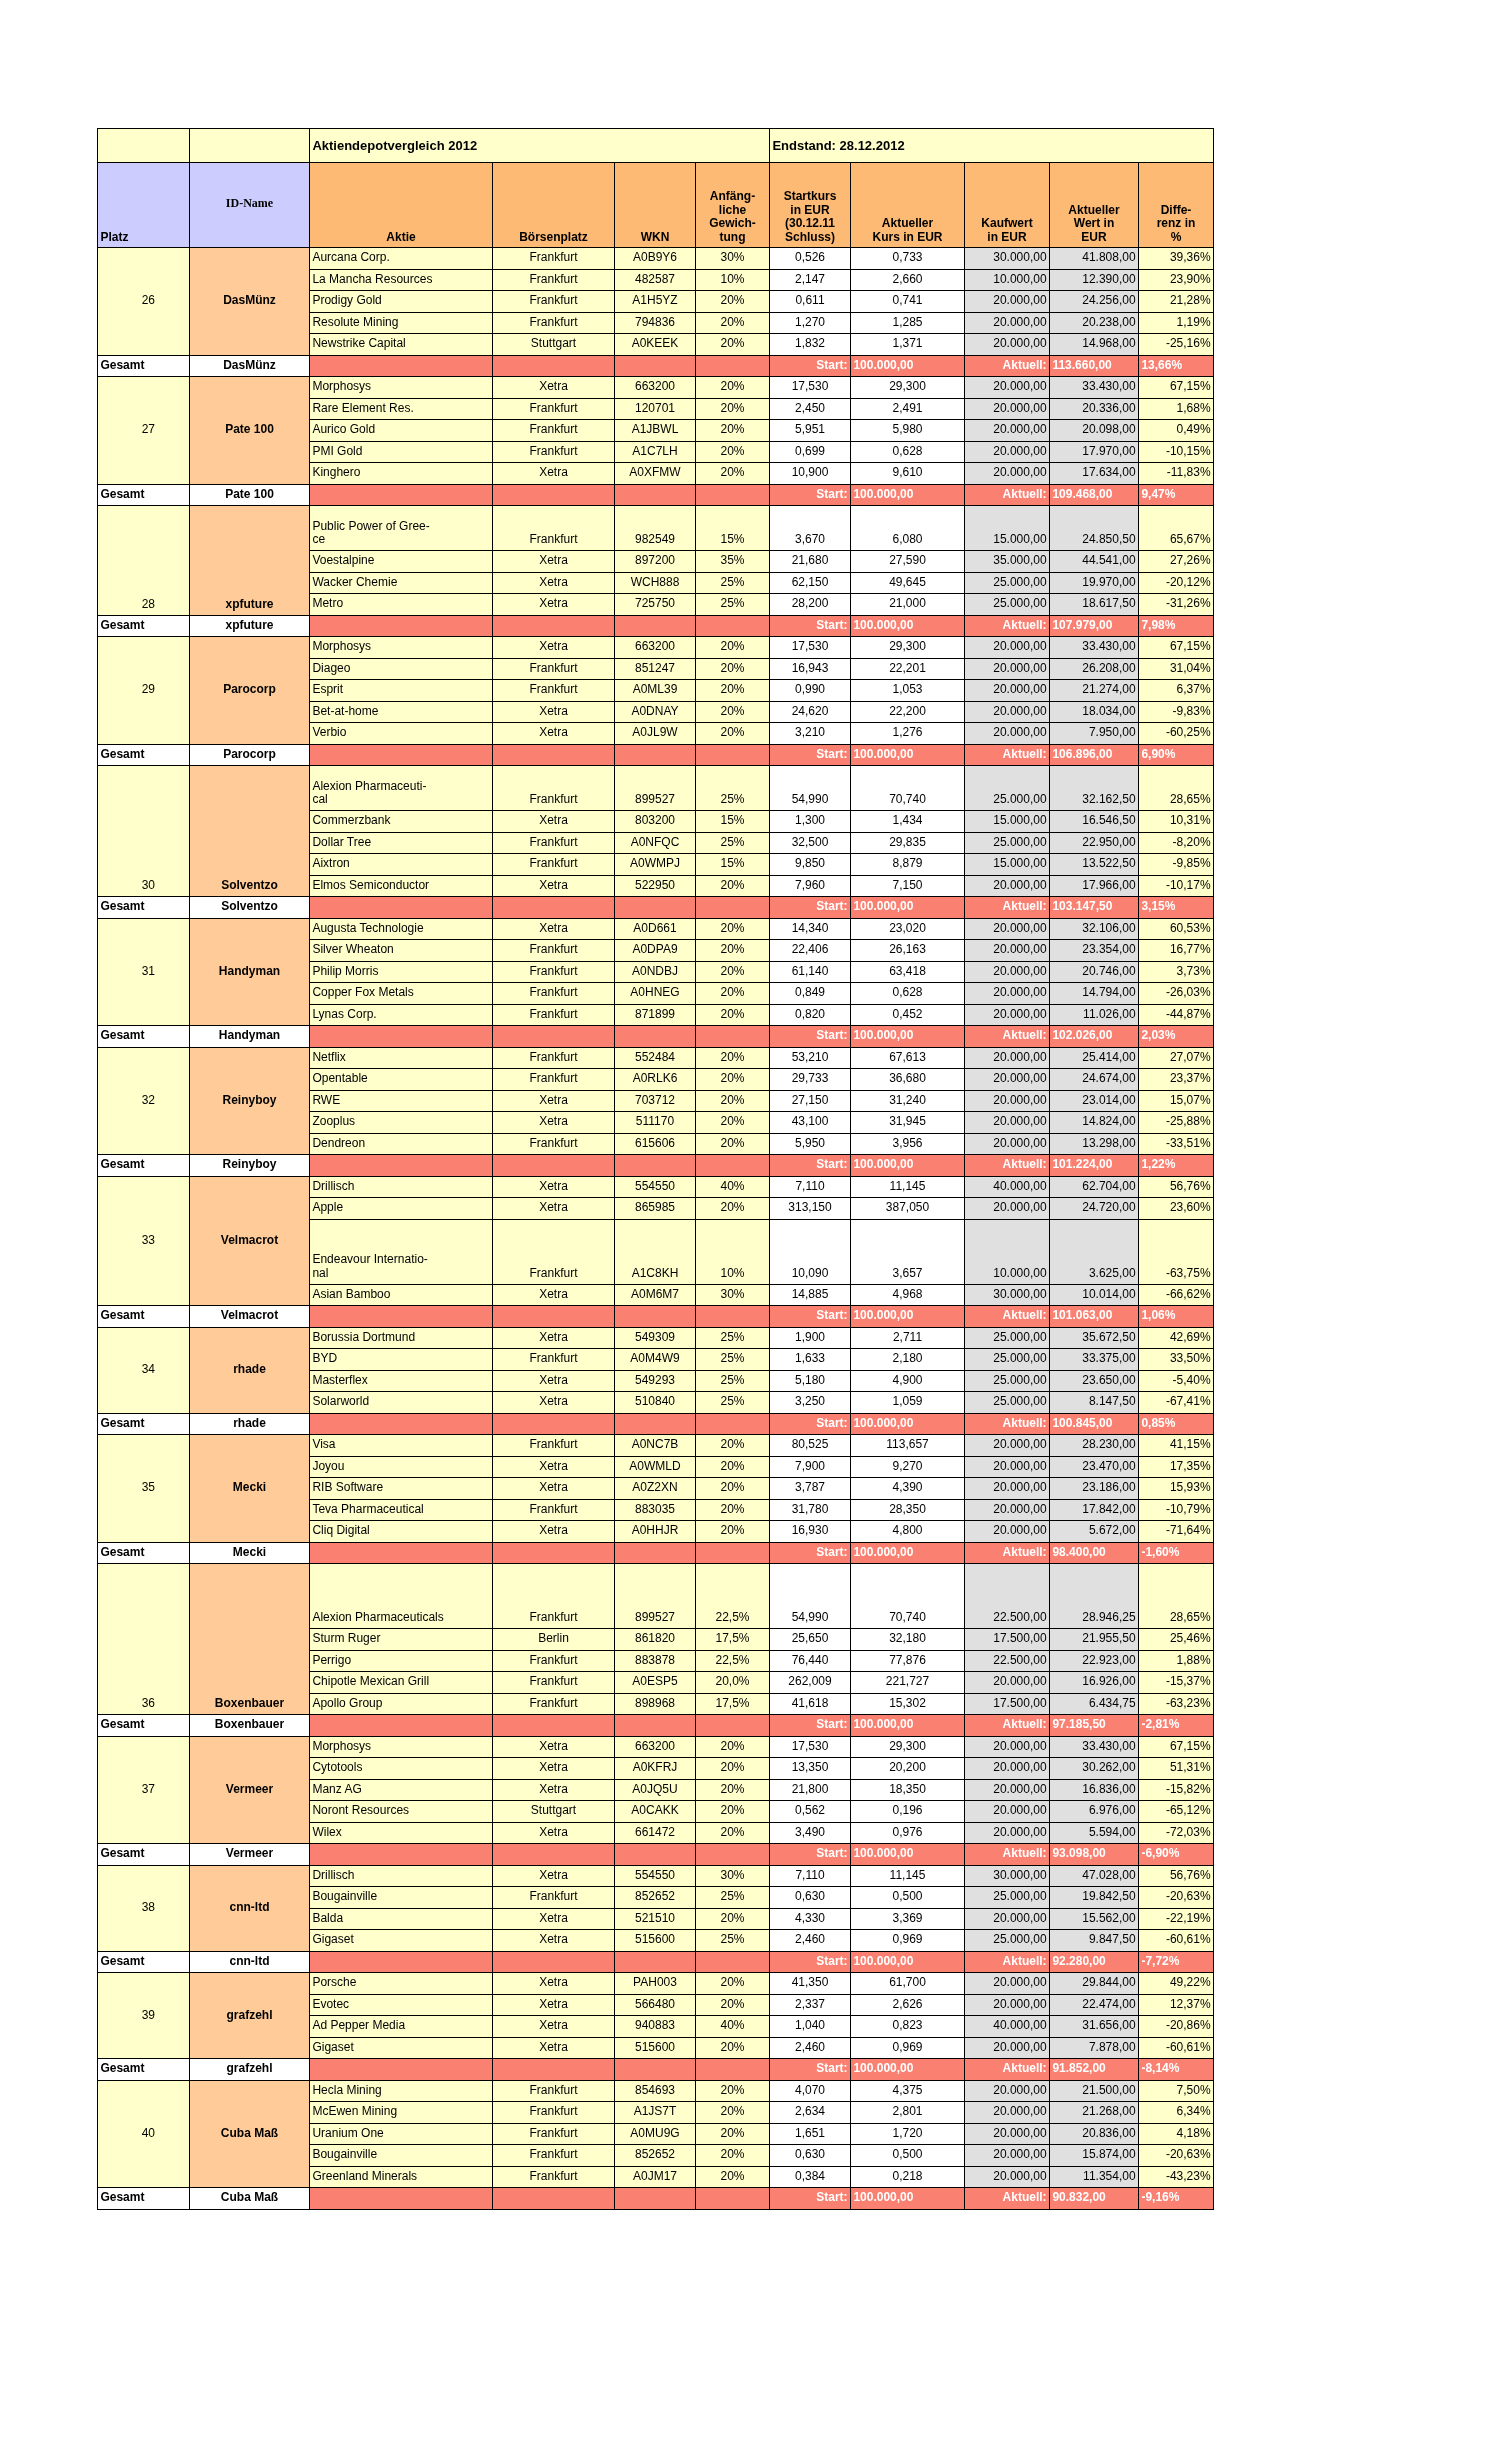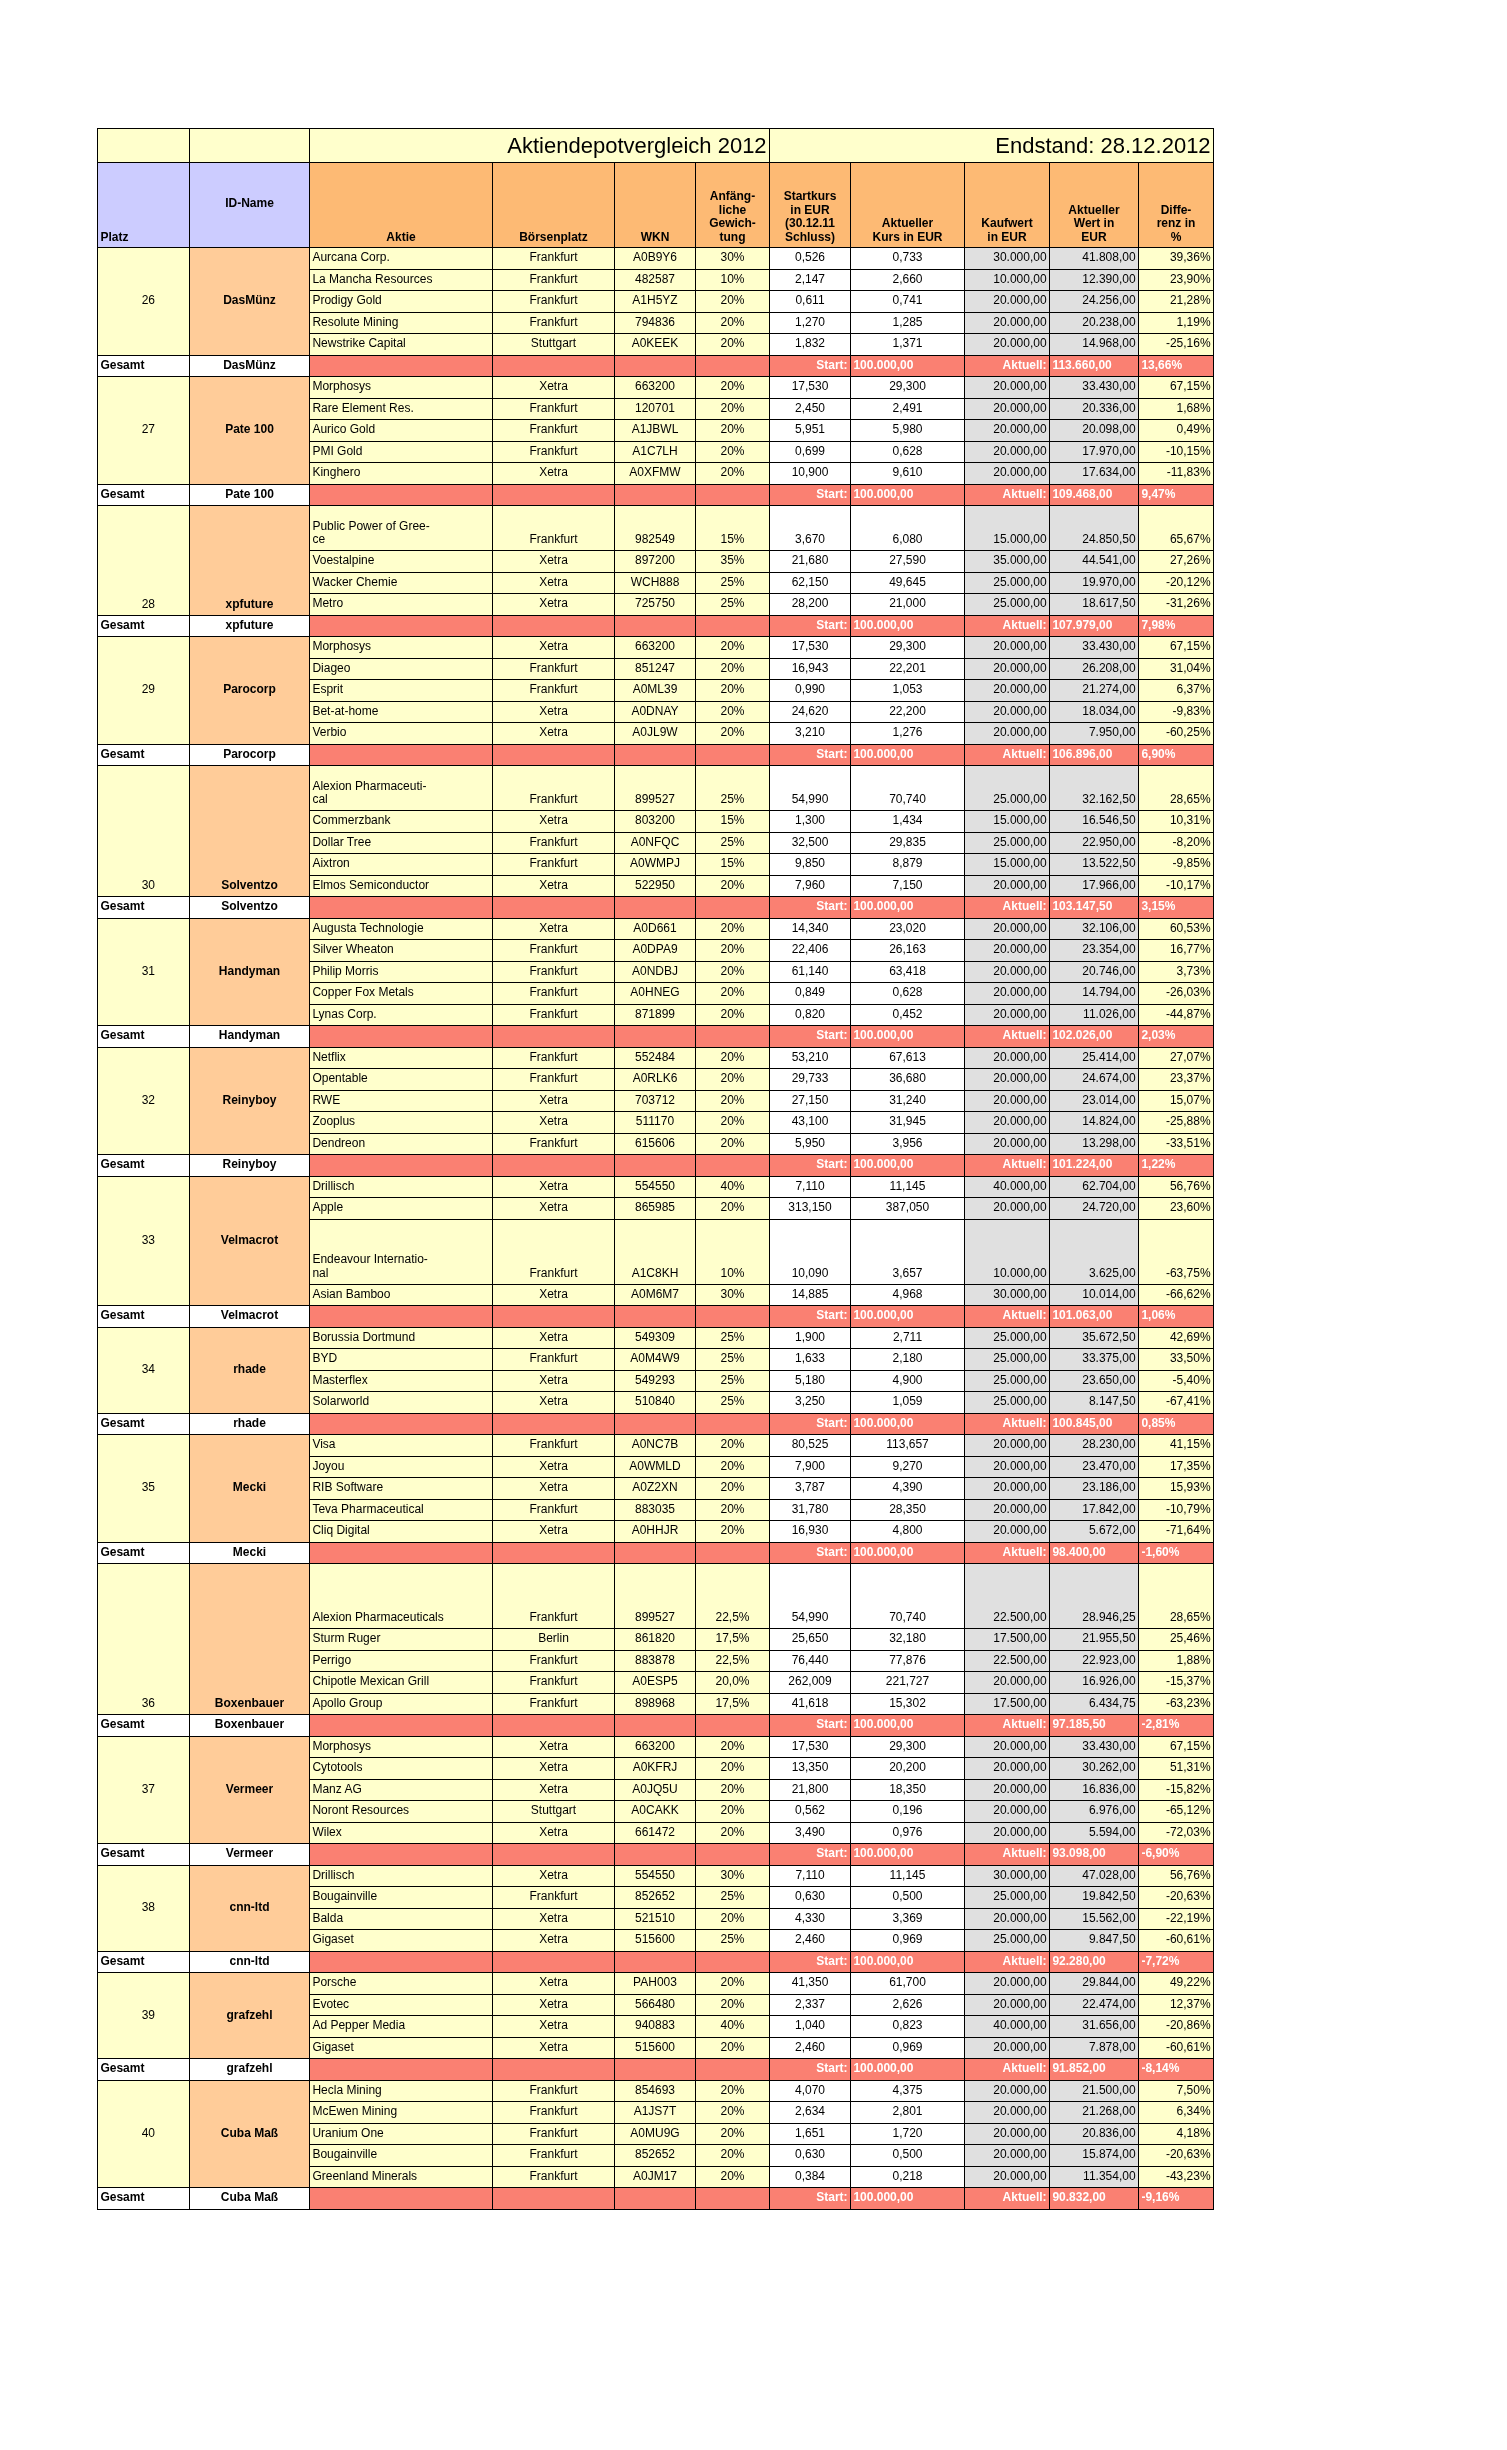--- a/index.html
+++ b/index.html
@@ -6,28 +6,28 @@
   body{
     width:1508px;height:2450px;background:#ffffff;position:relative;
     font-family:"Liberation Sans","DejaVu Sans",sans-serif;color:#000;
   }
   #sheet{position:absolute;left:97px;top:128px;}
   table{border-collapse:collapse;table-layout:fixed;border:1.6px solid #000;}
   td,th{border:0.8px solid #000;font-size:12px;overflow:hidden;padding:0 2.4px;}
   
   tr.title-row{height:34px;}
   tr.title-row td{background:#FFFFCC;border:1.6px solid #000;}
-  td.title{font-weight:normal;font-size:22px;text-align:right;}
+  td.title{font-weight:bold;font-size:13px;text-align:left;}
   
   tr.head{height:85px;}
   tr.head th{background:#fdba74;font-weight:bold;vertical-align:bottom;
     text-align:center;white-space:pre-line;line-height:13.6px;border-bottom:1.6px solid #000;padding-bottom:2.4px;}
   tr.head th.h-side{background:#CCCCFF;}
   tr.head th.h-platz{text-align:left;margin-left:12px;}
-  tr.head th.h-id{vertical-align:middle;}
+  tr.head th.h-id{vertical-align:middle;font-family:Liberation Serif, serif;}
   
   tbody tr{height:21.5px;}
   tbody td{vertical-align:middle;line-height:13.6px;}
   tr.tall td{vertical-align:bottom;padding-bottom:3.2px;}
   .c-platz{background:#FFFFCC;text-align:center;padding-left:12px;}
   .c-id{background:#FFCC99;text-align:center;font-weight:bold;}
   .c-aktie{background:#FFFFCC;text-align:left;white-space:pre-line;}
   .c-boerse,.c-wkn,.c-gew{background:#FFFFCC;text-align:center;}
   .c-start,.c-kurs{background:#ffffff;text-align:center;}
   .c-kauf,.c-wert{background:#E0E0E0;text-align:right;}

